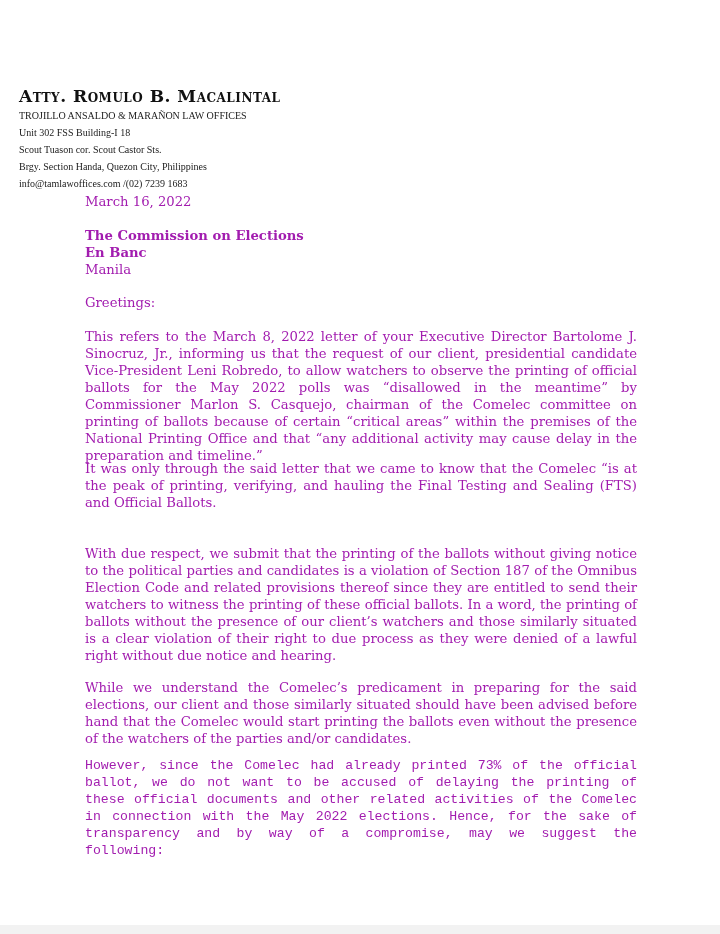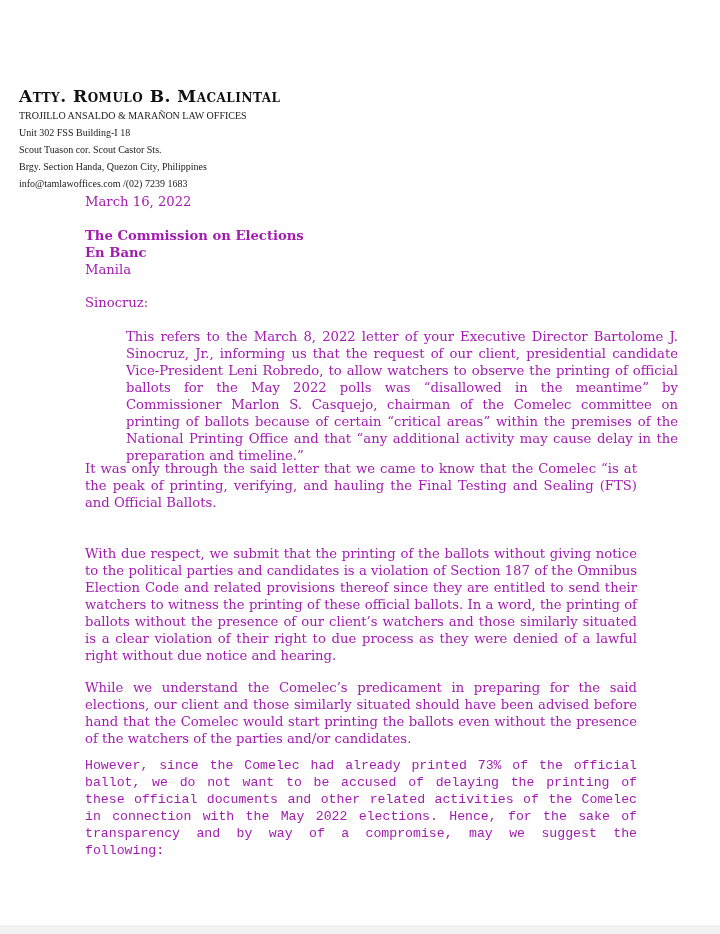--- a/index.html
+++ b/index.html
@@ -60,21 +60,21 @@
       color: #a21caf;
     }
     .date { top: 193px; }
     .addressee { top: 227px; }
     .addressee .bold { font-weight: bold; }
     .greeting { top: 294px; }
     .para {
       text-align: justify;
       margin: 0;
     }
-    .p1 { top: 328px; margin-left: 41px; }
+    .p1 { top: 328px; }
     .p2 { top: 460px; }
     .p3 { top: 545px; }
     .p4 { top: 679px; }
     .p5 { top: 757px; font-family: Liberation Mono, monospace; }
   </style>
 </head>
 <body>
 
 <div class="page">
 
@@ -88,21 +88,21 @@
   </div>
 
   <div class="body-text date">March 16, 2022</div>
 
   <div class="body-text addressee">
     <div class="bold">The Commission on Elections</div>
     <div class="bold">En Banc</div>
     <div>Manila</div>
   </div>
 
-  <div class="body-text greeting">Sinocruz:</div>
+  <div class="body-text greeting">Greetings:</div>
 
   <p class="body-text para p1">This refers to the March 8, 2022 letter of your Executive Director Bartolome J. Sinocruz, Jr., informing us that the request of our client, presidential candidate Vice-President Leni Robredo, to allow watchers to observe the printing of official ballots for the May 2022 polls was “disallowed in the meantime” by Commissioner Marlon S. Casquejo, chairman of the Comelec committee on printing of ballots because of certain “critical areas” within the premises of the National Printing Office and that “any additional activity may cause delay in the preparation and timeline.”</p>
   <p class="body-text para p2">It was only through the said letter that we came to know that the Comelec “is at the peak of printing, verifying, and hauling the Final Testing and Sealing (FTS) and Official Ballots.</p>
   <p class="body-text para p3">With due respect, we submit that the printing of the ballots without giving notice to the political parties and candidates is a violation of Section 187 of the Omnibus Election Code and related provisions thereof since they are entitled to send their watchers to witness the printing of these official ballots.  In a word, the printing of ballots without the presence of our client’s watchers and those similarly situated is a clear violation of their right to due process as they were denied of a lawful right without due notice and hearing.</p>
   <p class="body-text para p4">While we understand the Comelec’s predicament in preparing for the said elections, our client and those similarly situated should have been advised before hand that the Comelec would start printing the ballots even without the presence of the watchers of the parties and/or candidates.</p>
   <p class="body-text para p5">However, since the Comelec had already printed 73% of the official ballot, we do not want to be accused of delaying the printing of these official documents and other related activities of the Comelec in connection with the May 2022 elections. Hence, for the sake of transparency and by way of a compromise, may we suggest the following:</p>
 
 </div>
 
 <div class="bottom-strip"></div>

